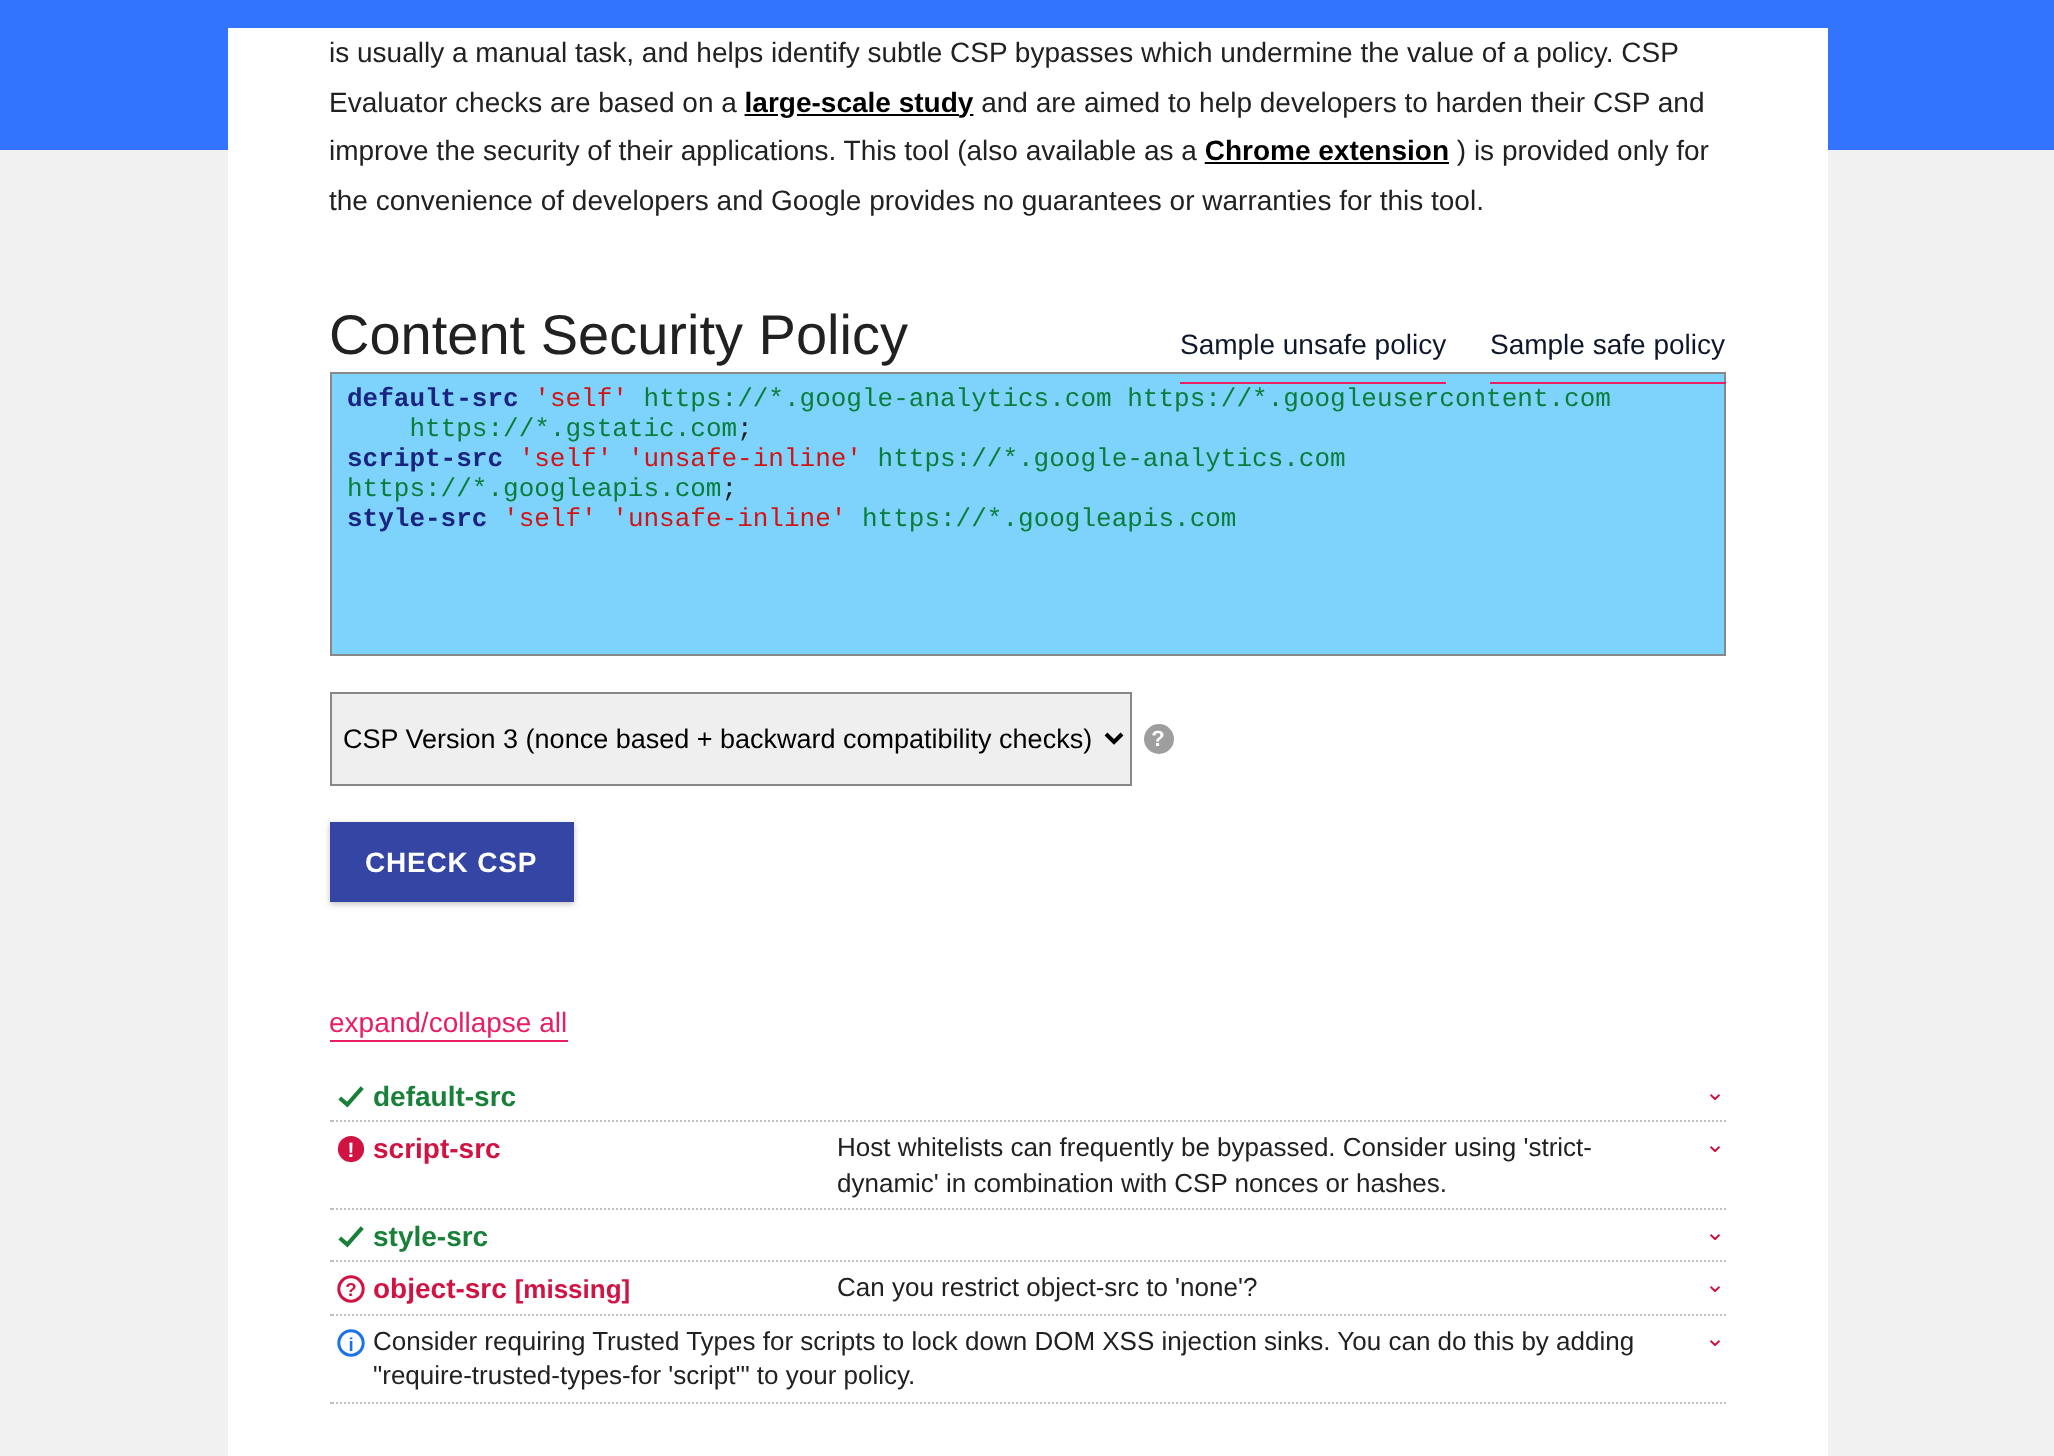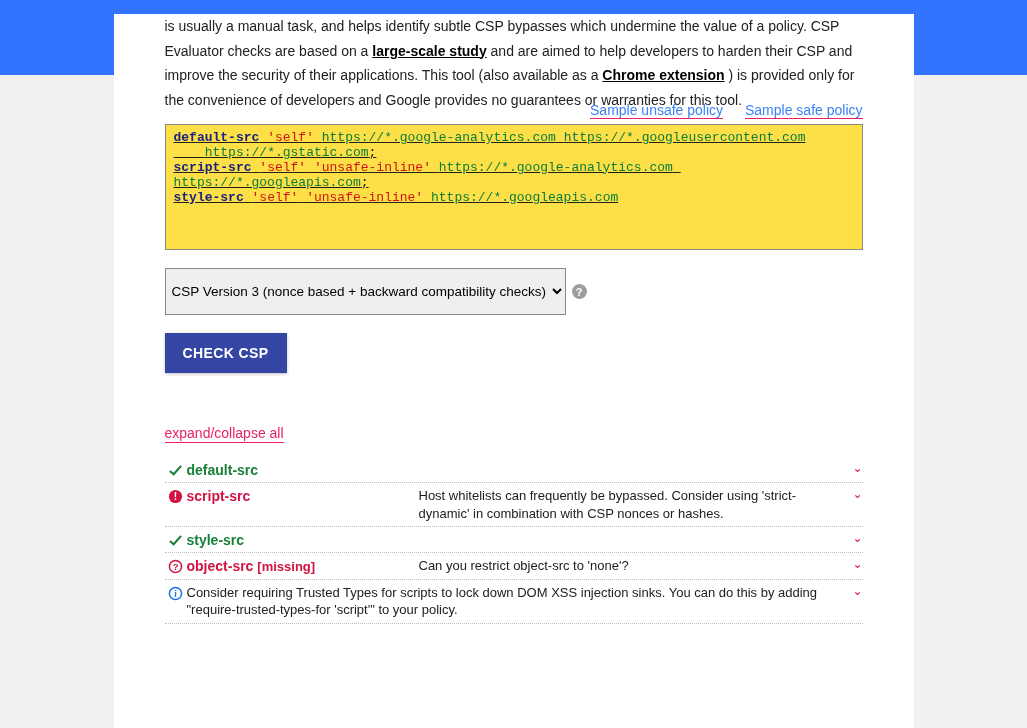--- a/index.html
+++ b/index.html
@@ -36,39 +36,38 @@
     color: #212121;
     margin: 40px 0 4px 0;
   }
   .sample-links {
     text-align: right;
     margin-top: -24px;
     margin-bottom: 6px;
     font-size: 14px;
   }
   .sample-links a {
-    color: #3b82f6;
+    color: #0f172a;
     text-decoration: none;
     border-bottom: 1px solid #e91e63;
-    padding-bottom: 0;
+    padding-bottom: 11px;
     margin-left: 18px;
   }
   .csp-box {
     border: 1px solid #888;
-    background: #fde047;
+    background: #7dd3fc;
     padding: 6px 8px;
     width: 100%;
-    height: 126px;
+    height: 142px;
     font-family: "Courier New", monospace;
     font-size: 13px;
     line-height: 1.15;
     white-space: pre-wrap;
     word-break: break-word;
     overflow: auto;
-    text-decoration: underline;
   }
   .csp-box .dir { color: #1a237e; font-weight: bold; }
   .csp-box .kw  { color: #d11313; }
   .csp-box .url { color: #0a7d3a; }
   .controls-row {
     margin-top: 18px;
     display: flex;
     align-items: center;
     gap: 6px;
   }
@@ -176,20 +175,21 @@
 <div class="page">
 
   <p class="intro">
     <span>is usually a manual task, and helps identify subtle CSP bypasses which undermine the value of a policy. CSP Evaluator checks are based on a </span>
     <a href="#" class="pink">large-scale study</a>
     <span> and are aimed to help developers to harden their CSP and improve the security of their applications. This tool (also available as a </span>
     <a href="#" class="pink">Chrome extension</a>
     <span>) is provided only for the convenience of developers and Google provides no guarantees or warranties for this tool.</span>
   </p>
 
+  <h2 class="section-title">Content Security Policy</h2>
 
   <div class="sample-links">
     <a href="#">Sample unsafe policy</a>
     <a href="#">Sample safe policy</a>
   </div>
 
   <div id="csp-box" class="csp-box"><span class="dir">default-src</span> <span class="kw">'self'</span> <span class="url">https://*.google-analytics.com</span> <span class="url">https://*.googleusercontent.com</span>
     <span class="url">https://*.gstatic.com</span>;
 <span class="dir">script-src</span> <span class="kw">'self'</span> <span class="kw">'unsafe-inline'</span> <span class="url">https://*.google-analytics.com</span> <span class="url">https://*.googleapis.com</span>;
 <span class="dir">style-src</span> <span class="kw">'self'</span> <span class="kw">'unsafe-inline'</span> <span class="url">https://*.googleapis.com</span></div>

